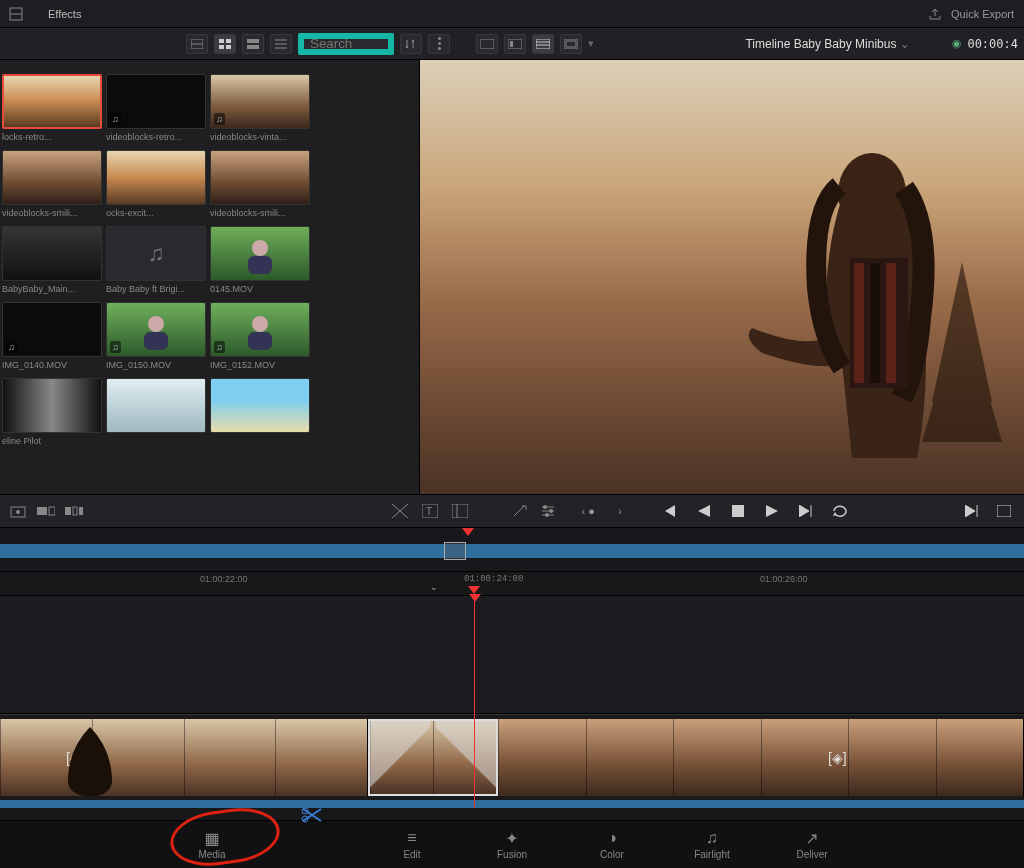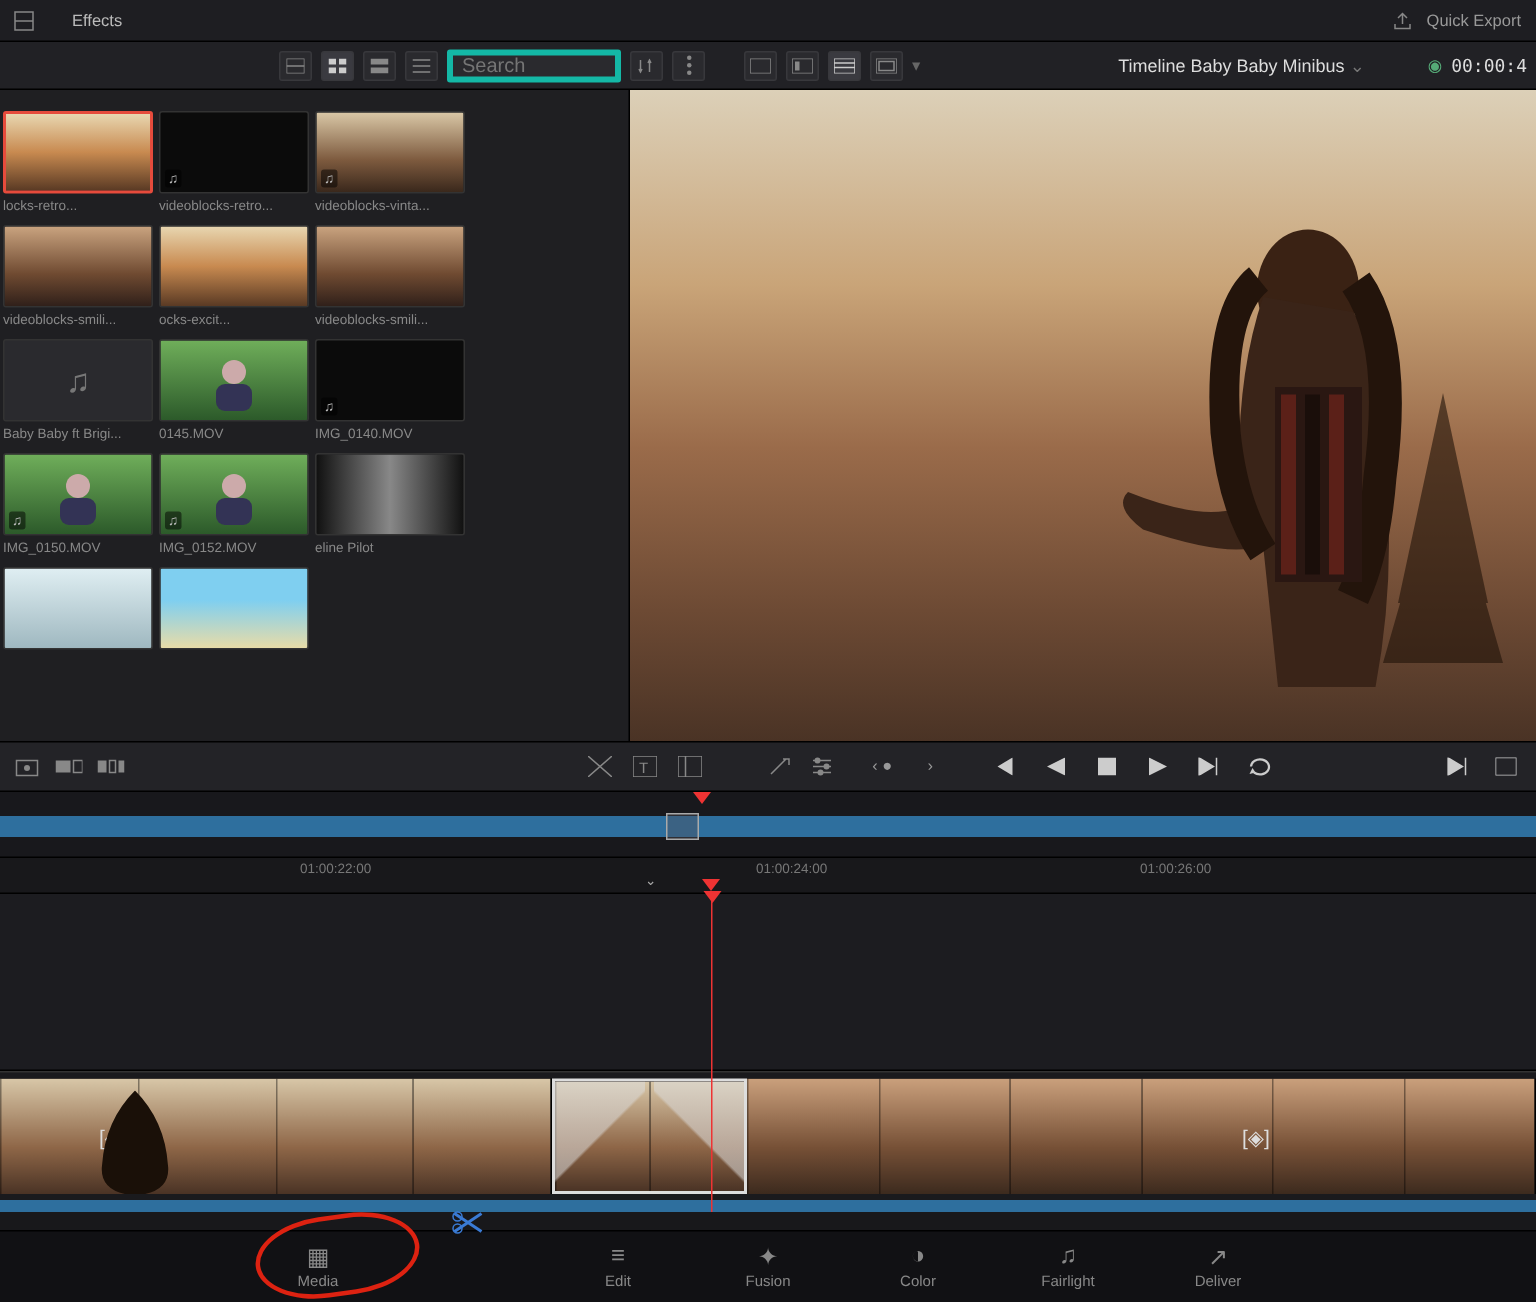--- a/index.html
+++ b/index.html
@@ -7,21 +7,21 @@
   .topbar { height:28px; display:flex; align-items:center; background:#1e1e22; border-bottom:1px solid #000; position:relative; }
   .topbar .left { display:flex; align-items:center; gap:22px; padding-left:6px; }
   .topbar .title { position:absolute; left:0; right:0; text-align:center; font-weight:bold; color:#eee; font-size:13px; pointer-events:none; }
   .topbar .right { position:absolute; right:10px; display:flex; align-items:center; gap:6px; color:#999;}
   .icon-btn { width:20px; height:20px; display:flex; align-items:center; justify-content:center; color:#999; }
   .toolbar2 { height:32px; display:flex; align-items:center; background:#212125; border-bottom:1px solid #000;}
   .toolbar2 .group { display:flex; align-items:center; gap:6px; padding:0 6px;}
   .toolbar2 .spacer { flex:1; }
   .vbtn { width:22px; height:20px; background:#2a2a2e; border:1px solid #38383c; border-radius:2px; display:flex; align-items:center; justify-content:center;}
   .vbtn.active { background:#3a3a40; }
-  .search { background:#2a2a2e; border:4px solid #14b8a6; height:22px; width:116px; color:#ffffff; padding:2px 6px; border-radius:2px;}
+  .search { background:#2a2a2e; border:6px solid #14b8a6; height:22px; width:96px; color:#ffffff; padding:2px 6px; border-radius:2px;}
   .timeline-name { color:#ddd; font-size:12px;}
   .tc { font-family: monospace; color:#ddd; font-size:12px;}
   .main { display:flex; height:434px; }
   .media-pool { width:420px; background:#1f1f22; border-right:1px solid #000; overflow:auto; position:relative;}
   .pool-grid { display:flex; flex-wrap:wrap; padding:10px 4px 10px 0; gap:0; }
   .clip { width:100px; margin:4px 2px; }
   .thumb { width:100px; height:55px; background:#111; border:1px solid #333; border-radius:2px; display:flex; align-items:center; justify-content:center; position:relative; overflow:hidden;}
   .thumb.selected { border:2px solid #e64b3c; }
   .thumb .audio-badge { position:absolute; bottom:3px; left:3px; background:rgba(0,0,0,.5); padding:1px 2px; border-radius:2px; font-size:9px;}
   .clip-label { font-size:9px; color:#888; margin-top:3px; white-space:nowrap; overflow:hidden; text-overflow:ellipsis;}
@@ -185,20 +185,24 @@
         </div>
         <div class="clip">
           <div class="thumb" style="background: linear-gradient(rgb(232, 214, 176), rgb(200, 138, 80) 50%, rgb(90, 58, 36));"></div>
           <div class="clip-label">ocks-excit...</div>
         </div>
         <div class="clip">
           <div class="thumb" style="background: linear-gradient(rgb(201, 163, 127), rgb(111, 74, 49) 60%, rgb(48, 32, 26));"></div>
           <div class="clip-label">videoblocks-smili...</div>
         </div>
         <div class="clip">
+          <div class="thumb" style="background: linear-gradient(rgb(53, 53, 53), rgb(17, 17, 17));"></div>
+          <div class="clip-label">BabyBaby_Main...</div>
+        </div>
+        <div class="clip">
           <div class="thumb" style="background: rgb(42, 42, 46);">
             <span style="color:#777;font-size:22px">♫</span>
           </div>
           <div class="clip-label">Baby Baby ft Brigi...</div>
         </div>
         <div class="clip">
           <div class="thumb" style="background: linear-gradient(rgb(111, 174, 90), rgb(44, 90, 42));">
             <svg width="40" height="40">
               <circle cx="20" cy="14" r="8" fill="#caa"></circle>
               <rect x="8" y="22" width="24" height="18" rx="6" fill="#335"></rect>
@@ -380,21 +384,21 @@
   <div class="mini-tl">
     <div class="mini-bar"></div>
     <div class="mini-view" style="left:444px; width:22px;"></div>
     <div class="playhead-top" style="left:462px;"></div>
   </div>
 
   <div class="zoom-ruler" id="lower-ruler">
     <span class="chev" style="left:430px;">⌄</span>
     <div class="playhead-top" style="left:468px; top:14px;"></div>
   <span class="ruler-mark" style="left: 200px;">01:00:22:00</span>
-      <span class="ruler-mark" style="left: 504px;">01:00:24:00</span>
+      <span class="ruler-mark" style="left: 464px; font-family: Liberation Mono, monospace;">01:00:24:00</span>
       <span class="ruler-mark" style="left: 760px;">01:00:26:00</span>
     </div>
 
   <div style="position:relative;">
     <div class="v-track-empty"></div>
 
     <div class="v-track">
 
       <div class="clip-seg" style="left:0; width:368px;">
         <div class="seg-thumb"></div>

